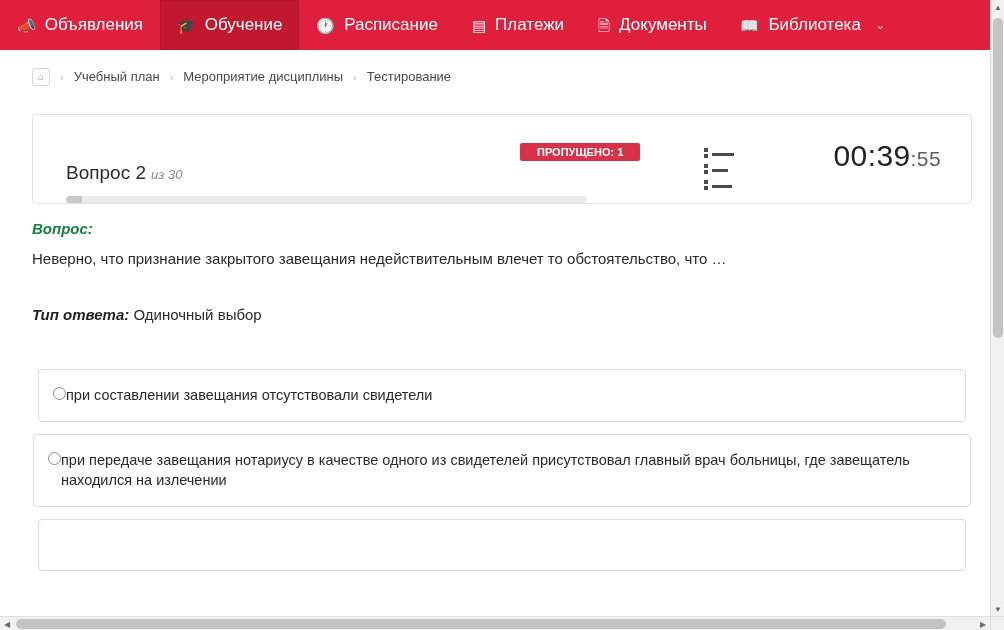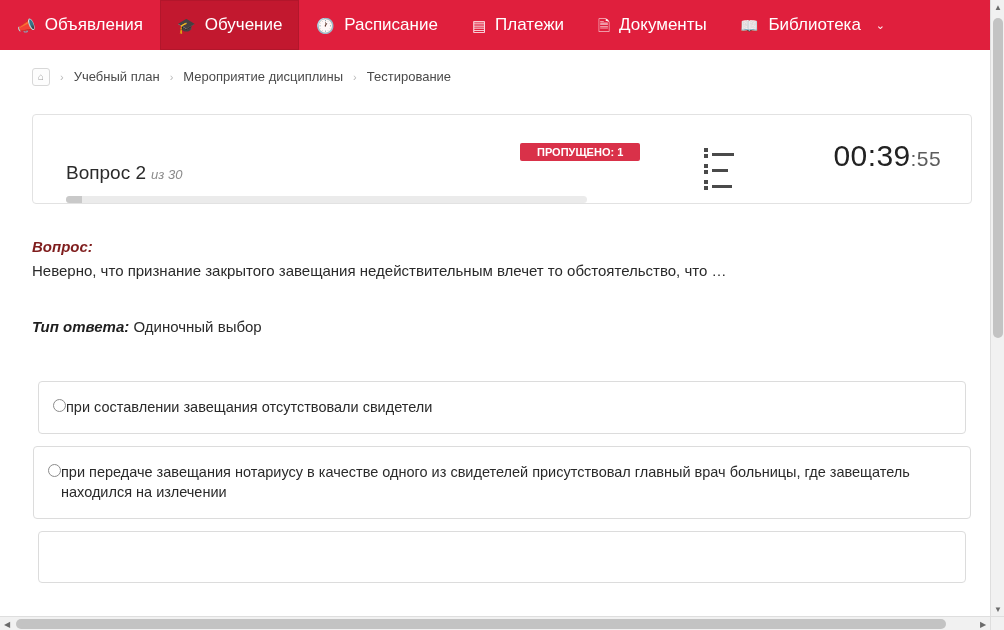--- a/index.html
+++ b/index.html
@@ -155,28 +155,28 @@
     top: 24px;
     font-size: 30px;
     color: #222;
     letter-spacing: 0.4px;
   }
   .timer .sec { font-size: 21px; color: #5d5d5d; }
 
   
   .q-body { padding: 0 32px; }
   .q-label {
-    margin-top: 34px;
+    margin-top: 16px;
     font-size: 15px;
     font-weight: bold;
     font-style: italic;
-    color: #7f1d1d;
+    color: #15803d;
   }
   .q-text {
-    margin-top: 6px;
+    margin-top: 12px;
     font-size: 15px;
     color: #2a2a2a;
     line-height: 1.35;
   }
   .a-type {
     margin-top: 37px;
     font-size: 15px;
     color: #2a2a2a;
   }
   .a-type b {

